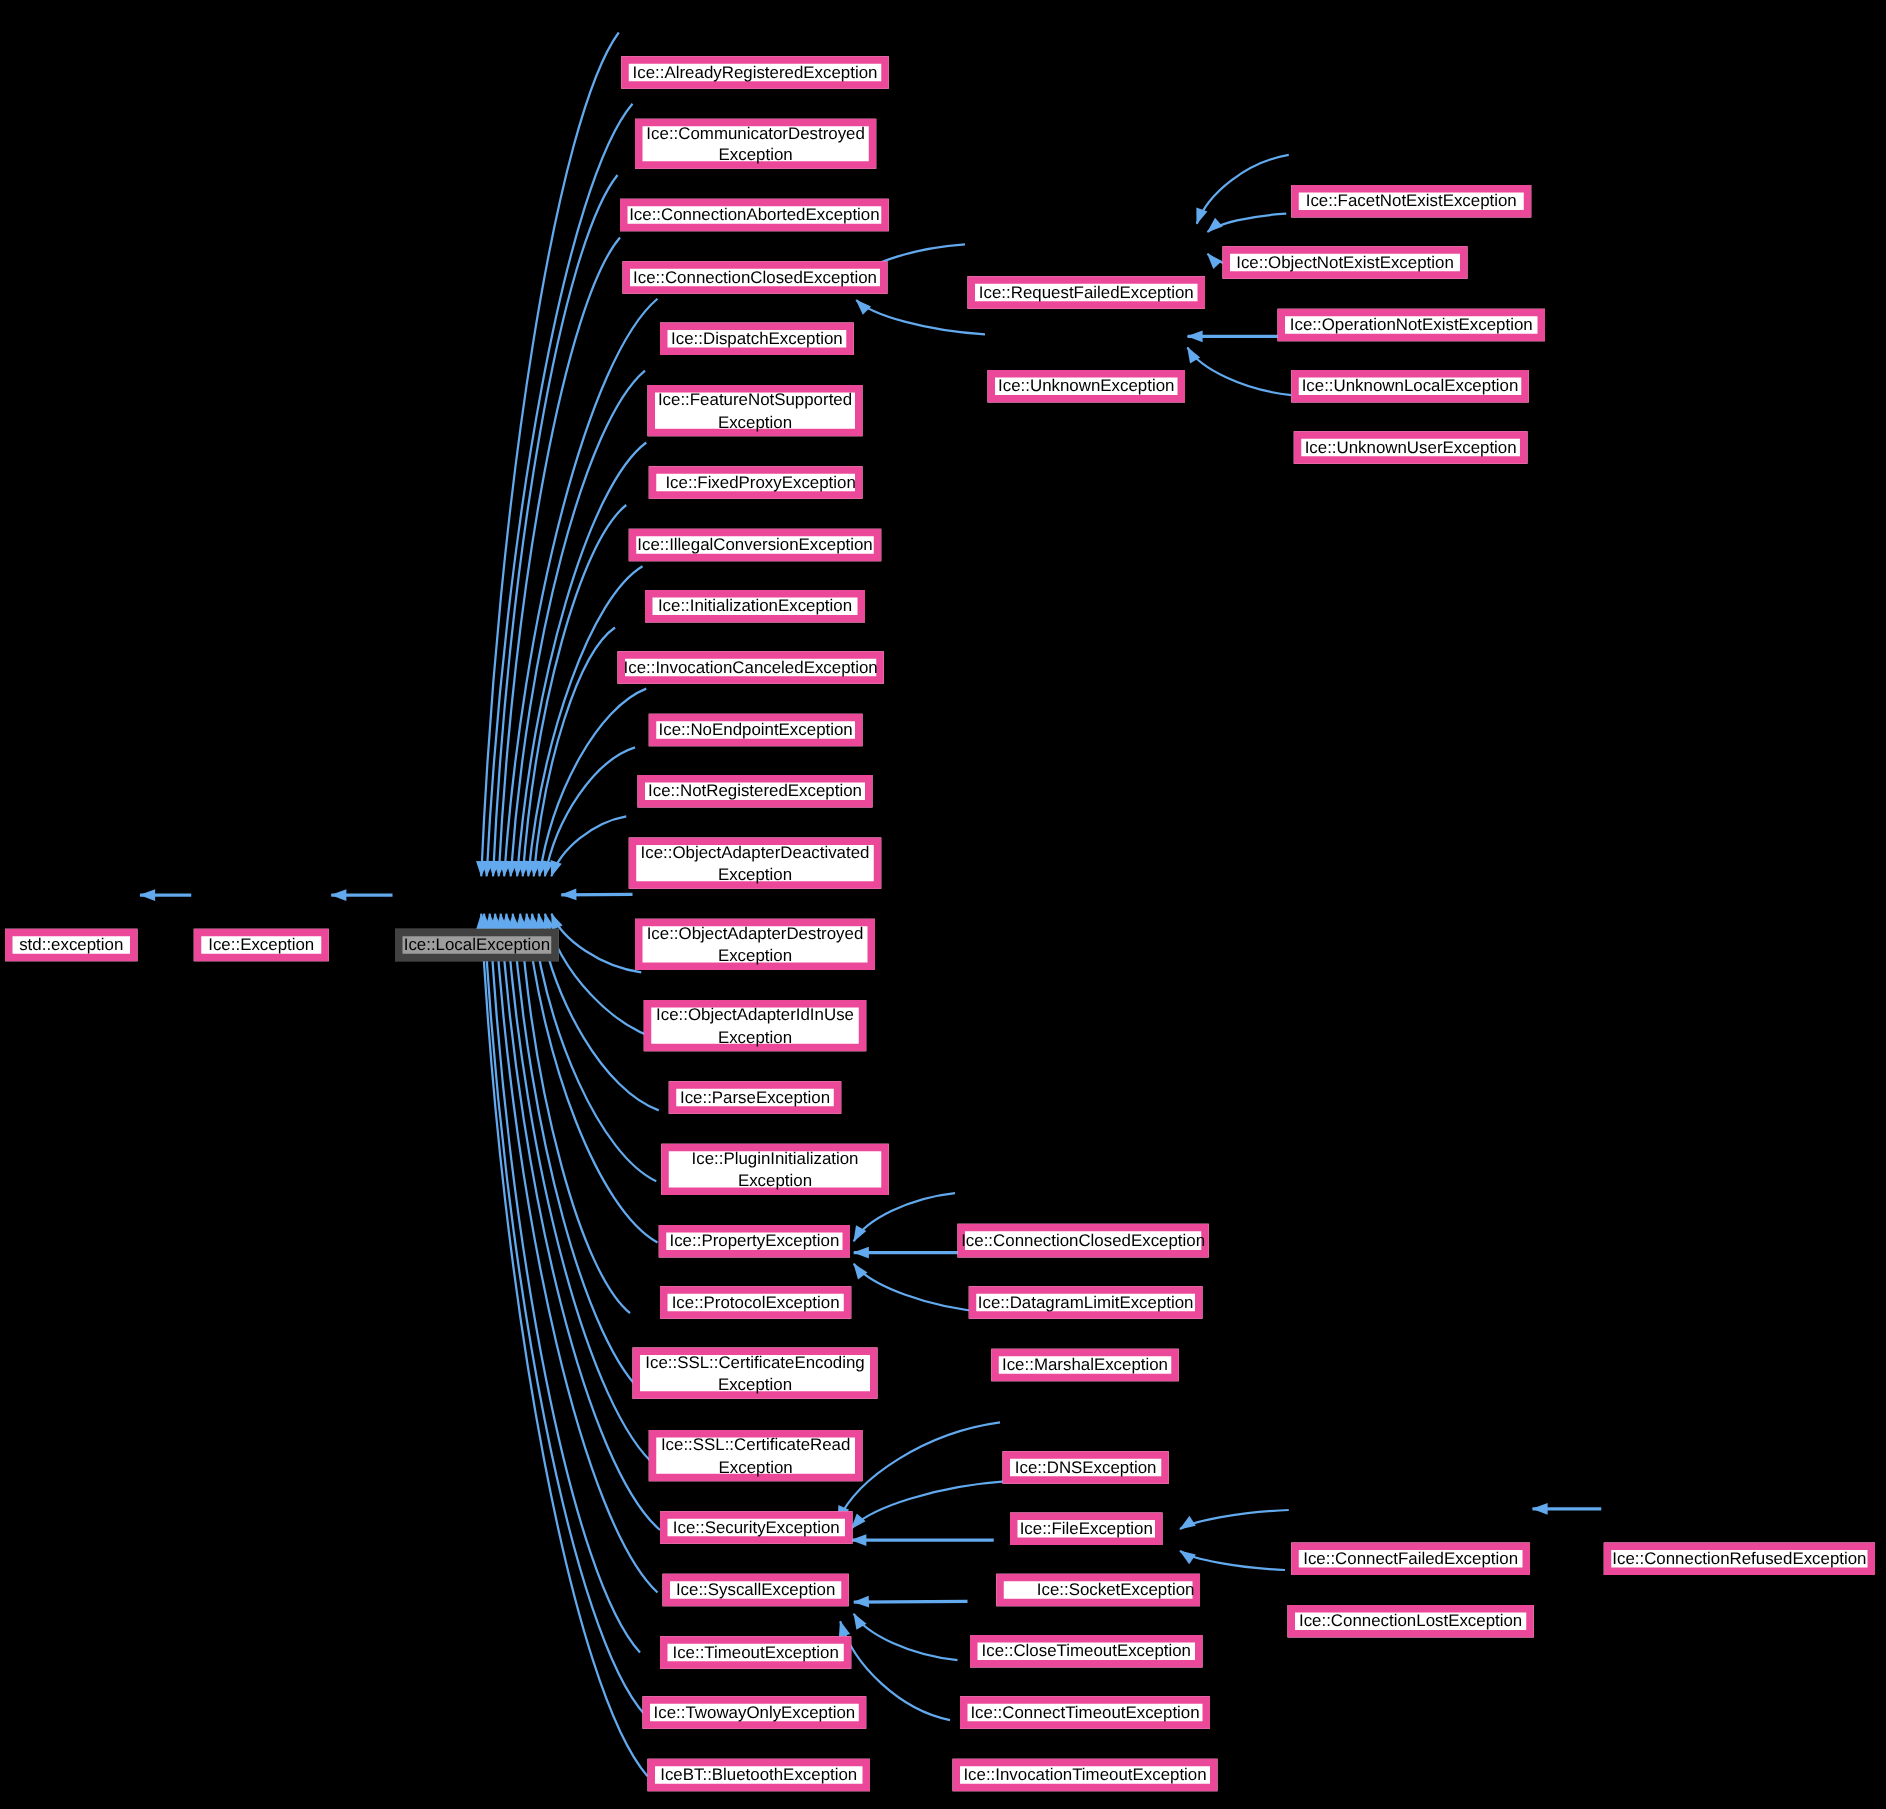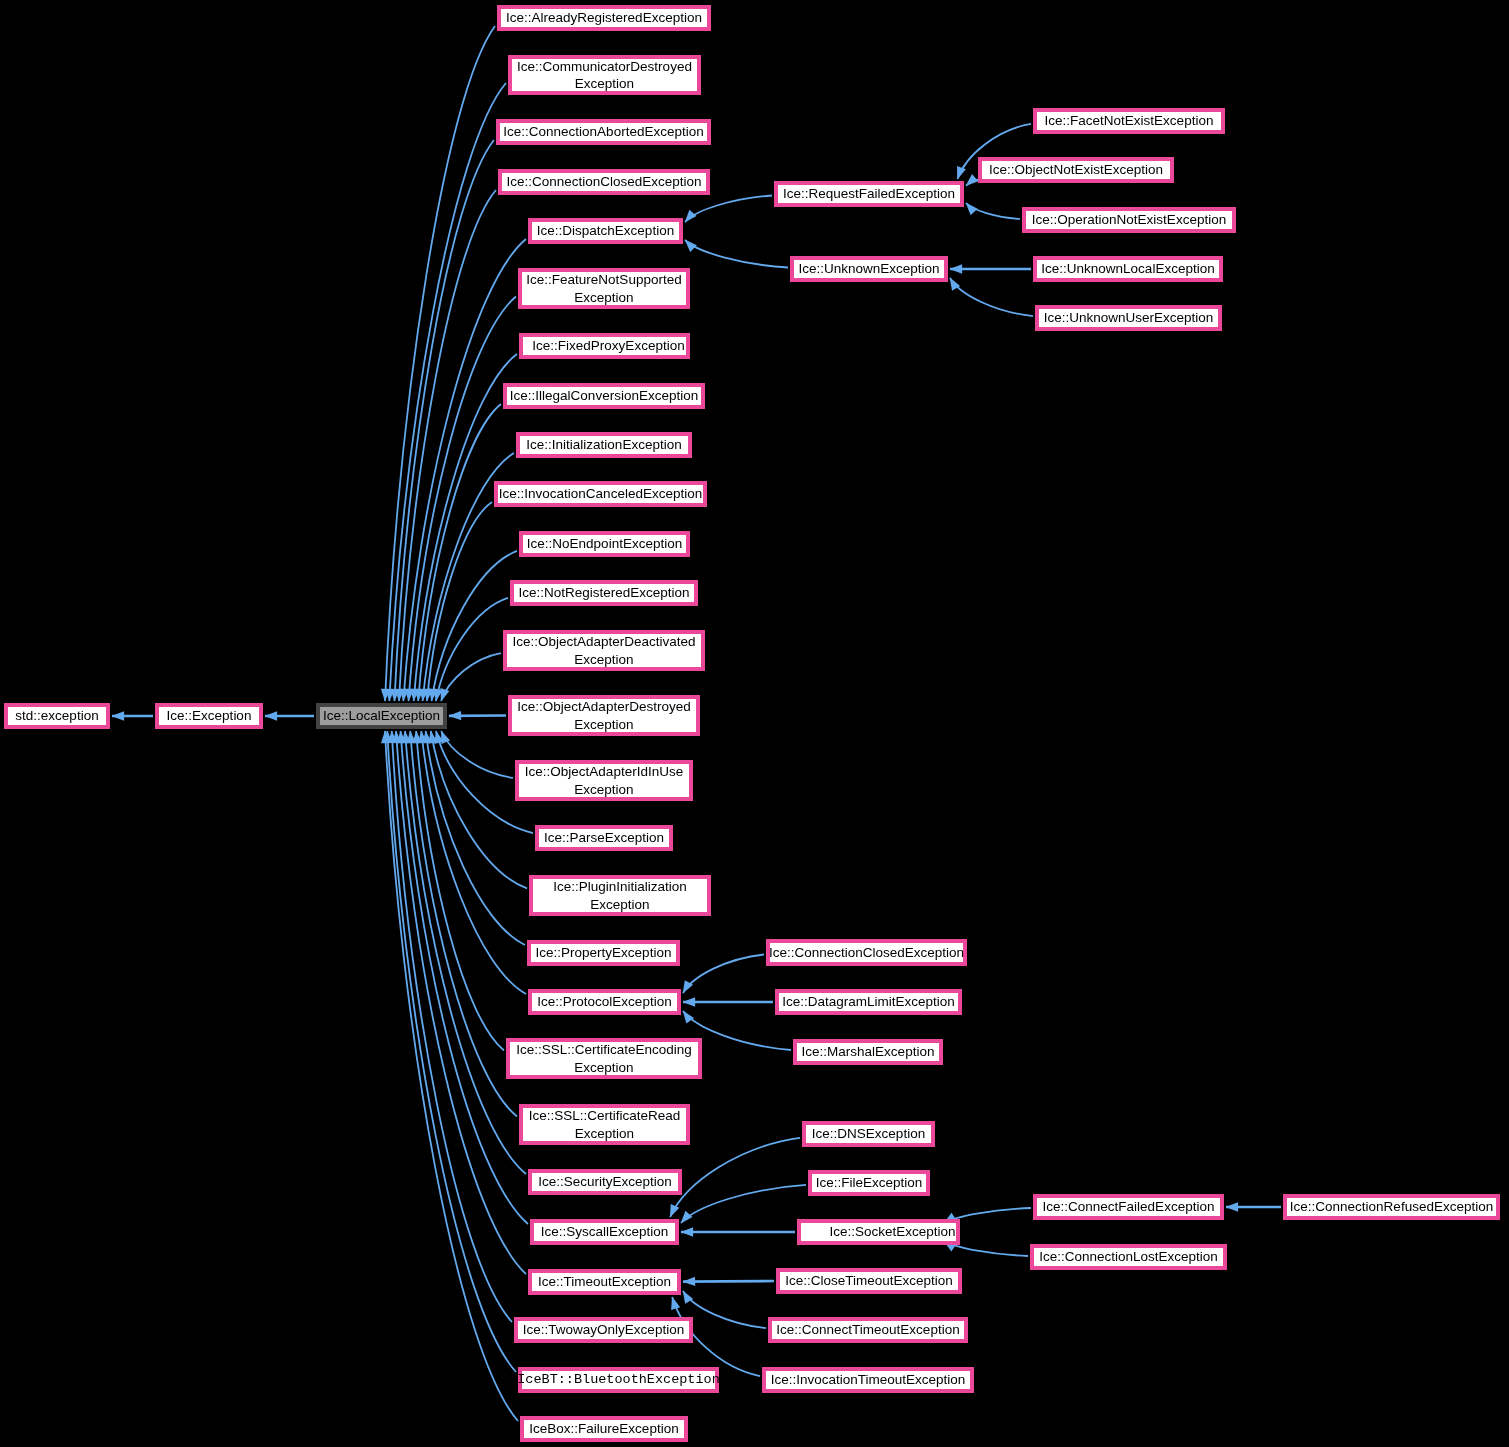--- a/index.html
+++ b/index.html
@@ -17,31 +17,32 @@
   }
   .canvas svg {
     position: absolute;
     left: 0; top: 0;
     width: 1509px; height: 1447px;
   }
   .node {
     position: absolute;
     box-sizing: border-box;
     background: #ffffff;
-    border: 4px solid #ec4899;
+    border: 6px solid #ec4899;
     color: #000000;
     font-size: 13.5px;
     line-height: 17.5px;
     display: flex;
     align-items: center;
     justify-content: center;
     text-align: center;
     white-space: pre-line;
     padding: 1px 4px;
     cursor: pointer;
+    margin-top: 40px;
   }
   .node.highlight {
     background: #9d9d9d;
     border-color: #424242;
     cursor: default;
   }
 </style>
 </head>
 <body>
 
@@ -130,21 +131,21 @@
     <div class="node" style="left: 527px; top: 940px; width: 153px; height: 26px;">Ice::PropertyException</div>
     <div class="node" style="left: 528px; top: 989px; width: 153px; height: 26px;">Ice::ProtocolException</div>
     <div class="node" style="left: 506px; top: 1038px; width: 196px; height: 41px;">Ice::SSL::CertificateEncoding
 Exception</div>
     <div class="node" style="left: 519px; top: 1104px; width: 171px; height: 41px;">Ice::SSL::CertificateRead
 Exception</div>
     <div class="node" style="left: 528px; top: 1169px; width: 154px; height: 26px;">Ice::SecurityException</div>
     <div class="node" style="left: 530px; top: 1219px; width: 149px; height: 26px;">Ice::SyscallException</div>
     <div class="node" style="left: 528px; top: 1269px; width: 153px; height: 26px;">Ice::TimeoutException</div>
     <div class="node" style="left: 514px; top: 1317px; width: 179px; height: 26px;">Ice::TwowayOnlyException</div>
-    <div class="node" style="left: 518px; top: 1367px; width: 201px; height: 26px; font-family: Liberation Mono, monospace;">IceBT::BluetoothException</div>
+    <div class="node" style="left: 518px; top: 1367px; width: 178px; height: 26px;">IceBT::BluetoothException</div>
     <div class="node" style="left: 520px; top: 1416px; width: 168px; height: 26px;">IceBox::FailureException</div>
     <div class="node" style="left: 774px; top: 181px; width: 190px; height: 26px;">Ice::RequestFailedException</div>
     <div class="node" style="left: 790px; top: 256px; width: 158px; height: 26px;">Ice::UnknownException</div>
     <div class="node" style="left: 766px; top: 939px; width: 201px; height: 27px;">Ice::ConnectionClosedException</div>
     <div class="node" style="left: 775px; top: 989px; width: 187px; height: 26px;">Ice::DatagramLimitException</div>
     <div class="node" style="left: 793px; top: 1039px; width: 150px; height: 26px;">Ice::MarshalException</div>
     <div class="node" style="left: 802px; top: 1121px; width: 133px; height: 26px;">Ice::DNSException</div>
     <div class="node" style="left: 808px; top: 1170px; width: 122px; height: 26px;">Ice::FileException</div>
     <div class="node" style="left: 797px; top: 1219px; width: 163px; height: 26px; padding-left: 32px;">Ice::SocketException</div>
     <div class="node" style="left: 776px; top: 1268px; width: 186px; height: 26px;">Ice::CloseTimeoutException</div>

